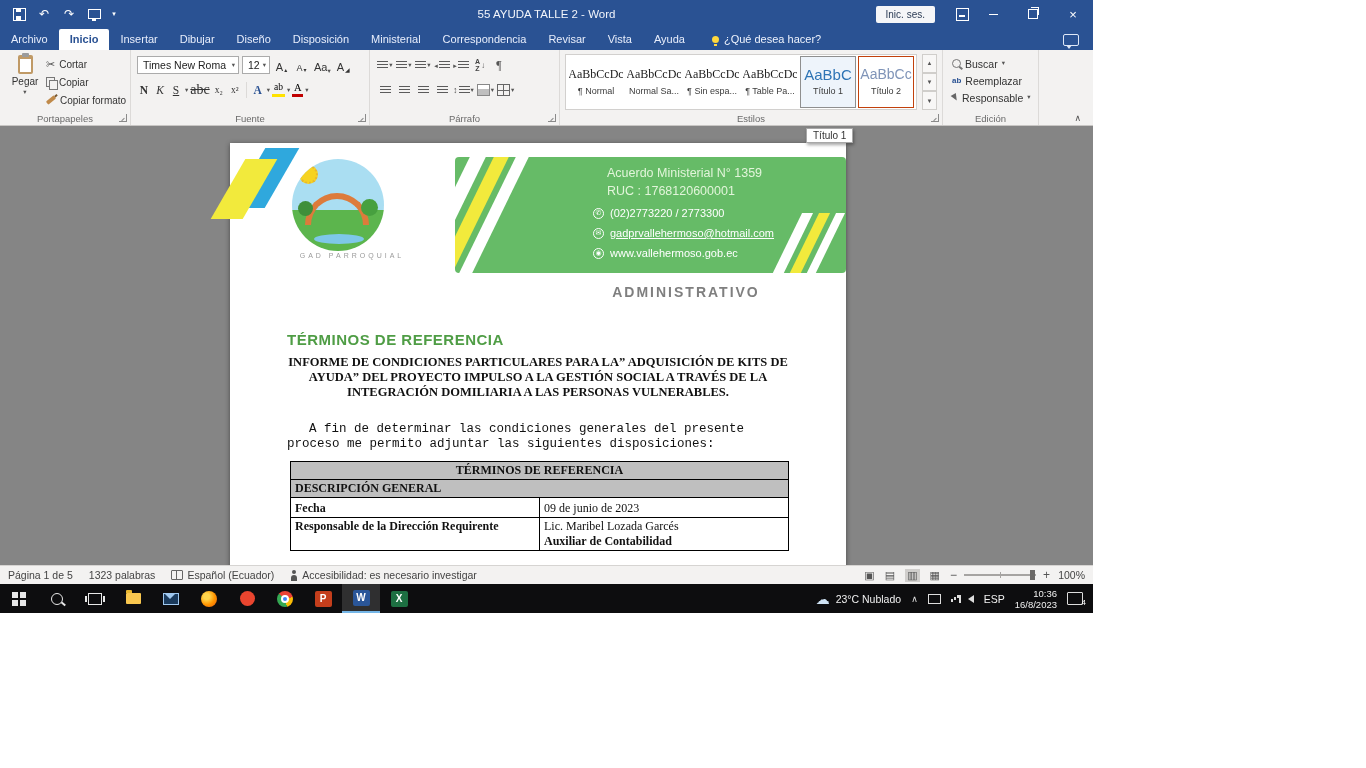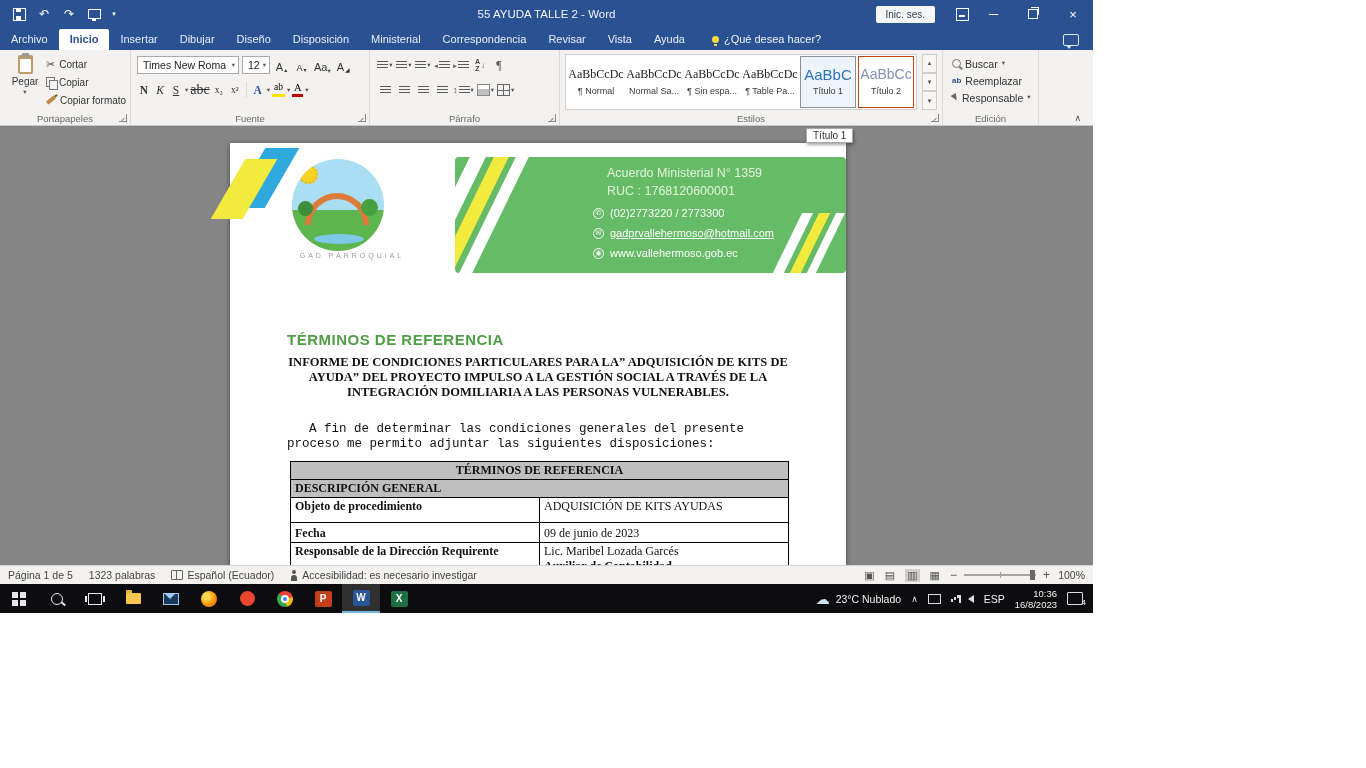--- a/index.html
+++ b/index.html
@@ -499,38 +499,35 @@
               </span>
           <span class="b-contact" style="top:70px;">
                 <span class="b-ic">✉</span>
                 <span class="b-email">gadprvallehermoso@hotmail.com</span>
               </span>
           <span class="b-contact" style="top:90px;">
                 <span class="b-ic">◉</span>
                 <span>www.vallehermoso.gob.ec</span>
               </span>
         </div>
+        <div class="adm">ADMINISTRATIVO</div>
       </div>
 
       <div class="doc-title">TÉRMINOS DE REFERENCIA</div>
       <div class="doc-intro">INFORME DE CONDICIONES PARTICULARES PARA LA” ADQUISICIÓN DE KITS DE AYUDA” DEL PROYECTO IMPULSO A LA GESTIÓN SOCIAL A TRAVÉS DE LA INTEGRACIÓN DOMILIARIA A LAS PERSONAS VULNERABLES.</div>
       <div class="doc-body">A fin de determinar las condiciones generales del presente proceso me permito adjuntar las siguientes disposiciones:</div>
 
       <table class="doc-table">
         <tbody>
               <tr>
                 <td class="t-head" colspan="2">TÉRMINOS DE REFERENCIA</td>
               </tr>
         <tr>
                 <td class="t-sub" colspan="2">DESCRIPCIÓN GENERAL</td>
               </tr>
-        <tr class="row-pad">
-          <td class="c-label">Objeto de procedimiento</td>
-          <td>ADQUISICIÓN DE KITS AYUDAS</td>
-        </tr>
         <tr>
           <td class="c-label" style="height:17px;vertical-align:bottom;">Fecha</td>
           <td style="vertical-align:bottom;">09 de junio de 2023</td>
         </tr>
         <tr>
           <td class="c-label">Responsable de la Dirección Requirente</td>
           <td>
             <div>Lic. Maribel Lozada Garcés</div>
             <div class="val2">Auxiliar de Contabilidad</div>
           </td>

